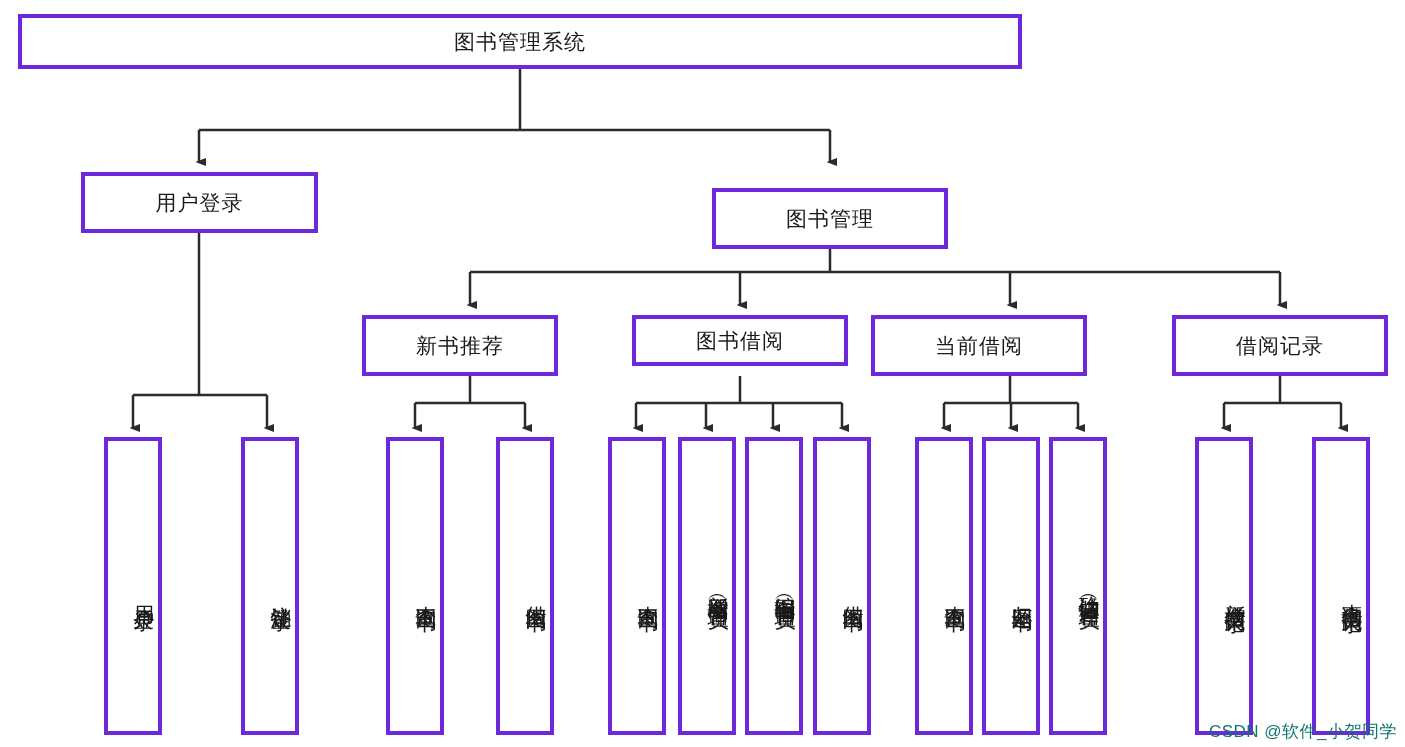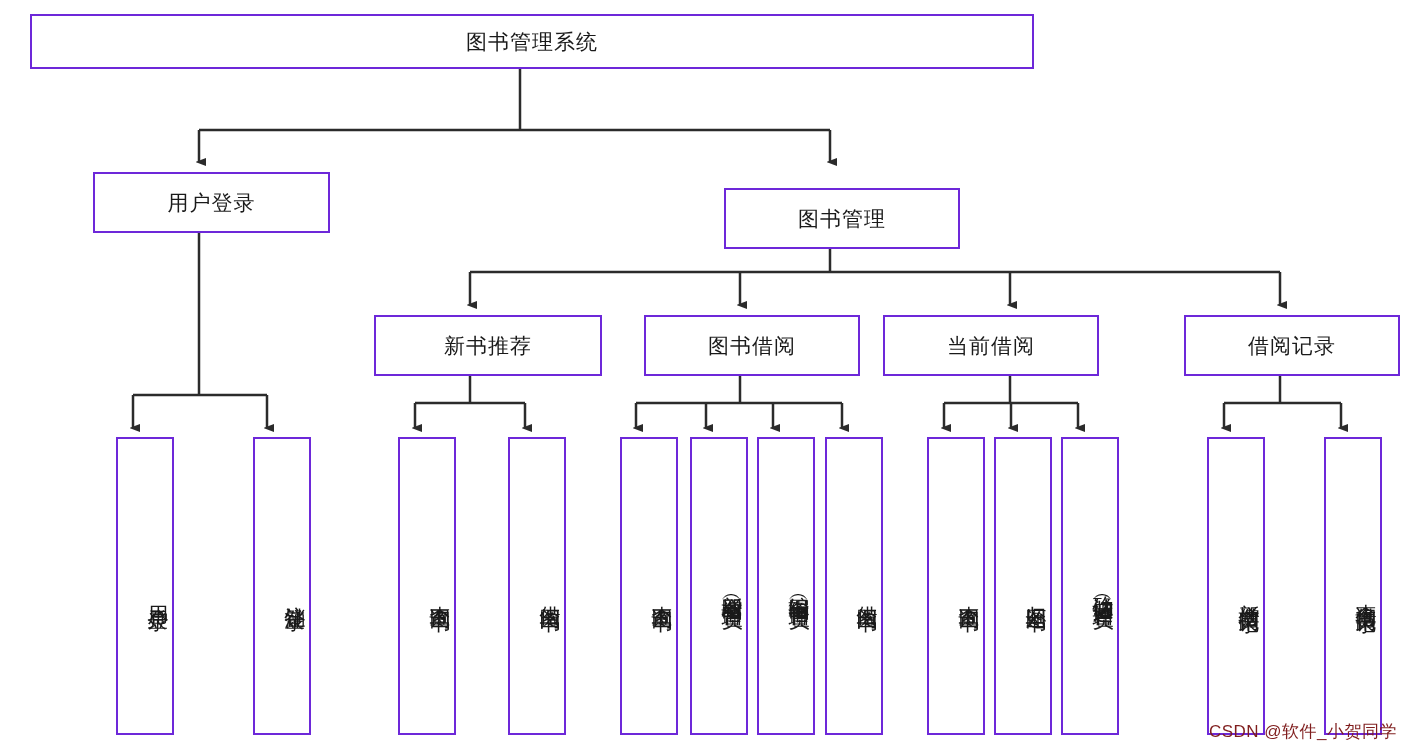--- a/index.html
+++ b/index.html
@@ -16,28 +16,27 @@
     overflow: hidden;
   }
   svg#edges {
     position: absolute;
     left: 0; top: 0;
     width: 1405px; height: 747px;
     pointer-events: none;
   }
   .node {
     position: absolute;
-    border: 2px solid #6d28d9;
+    border: 4px solid #6d28d9;
     background: #ffffff;
     display: flex;
     align-items: center;
     justify-content: center;
     color: #1a1a1a;
     z-index: 2;
-    margin-left: 12px;
   }
   .node.horiz {
     font-size: 21px;
     letter-spacing: 1px;
     line-height: 1.2;
   }
   .node.vert {
     writing-mode: vertical-rl;
     text-orientation: upright;
     font-size: 21px;
@@ -49,21 +48,21 @@
   .node.vert .vtxt {
     writing-mode: vertical-rl;
     text-orientation: upright;
     white-space: nowrap;
   }
   #watermark {
     position: absolute;
     right: 8px;
     bottom: 4px;
     font-size: 17px;
-    color: #7f1d1d;
+    color: #0f766e;
     z-index: 5;
     white-space: nowrap;
     letter-spacing: 0.5px;
     text-align: right;
   }
 </style>
 </head>
 <body>
 
 <div id="canvas">
@@ -122,24 +121,24 @@
     <span>图书管理系统</span>
   </div>
 
   <div class="node horiz" style="left:81px; top:172px; width:237px; height:61px;">
     <span>用户登录</span>
   </div>
   <div class="node horiz" style="left:712px; top:188px; width:236px; height:61px;">
     <span>图书管理</span>
   </div>
 
-  <div class="node horiz" style="left:362px; top:315px; width:228px; height:61px;">
+  <div class="node horiz" style="left:362px; top:315px; width:196px; height:61px;">
     <span>新书推荐</span>
   </div>
-  <div class="node horiz" style="left:632px; top:315px; width:216px; height:61px;">
+  <div class="node horiz" style="left:632px; top:315px; width:216px; height:51px;">
     <span>图书借阅</span>
   </div>
   <div class="node horiz" style="left:871px; top:315px; width:216px; height:61px;">
     <span>当前借阅</span>
   </div>
   <div class="node horiz" style="left:1172px; top:315px; width:216px; height:61px;text-align:center;">
     <span>借阅记录</span>
   </div>
 
   <div class="node vert" style="left:104px; top:437px; width:58px; height:298px;">

